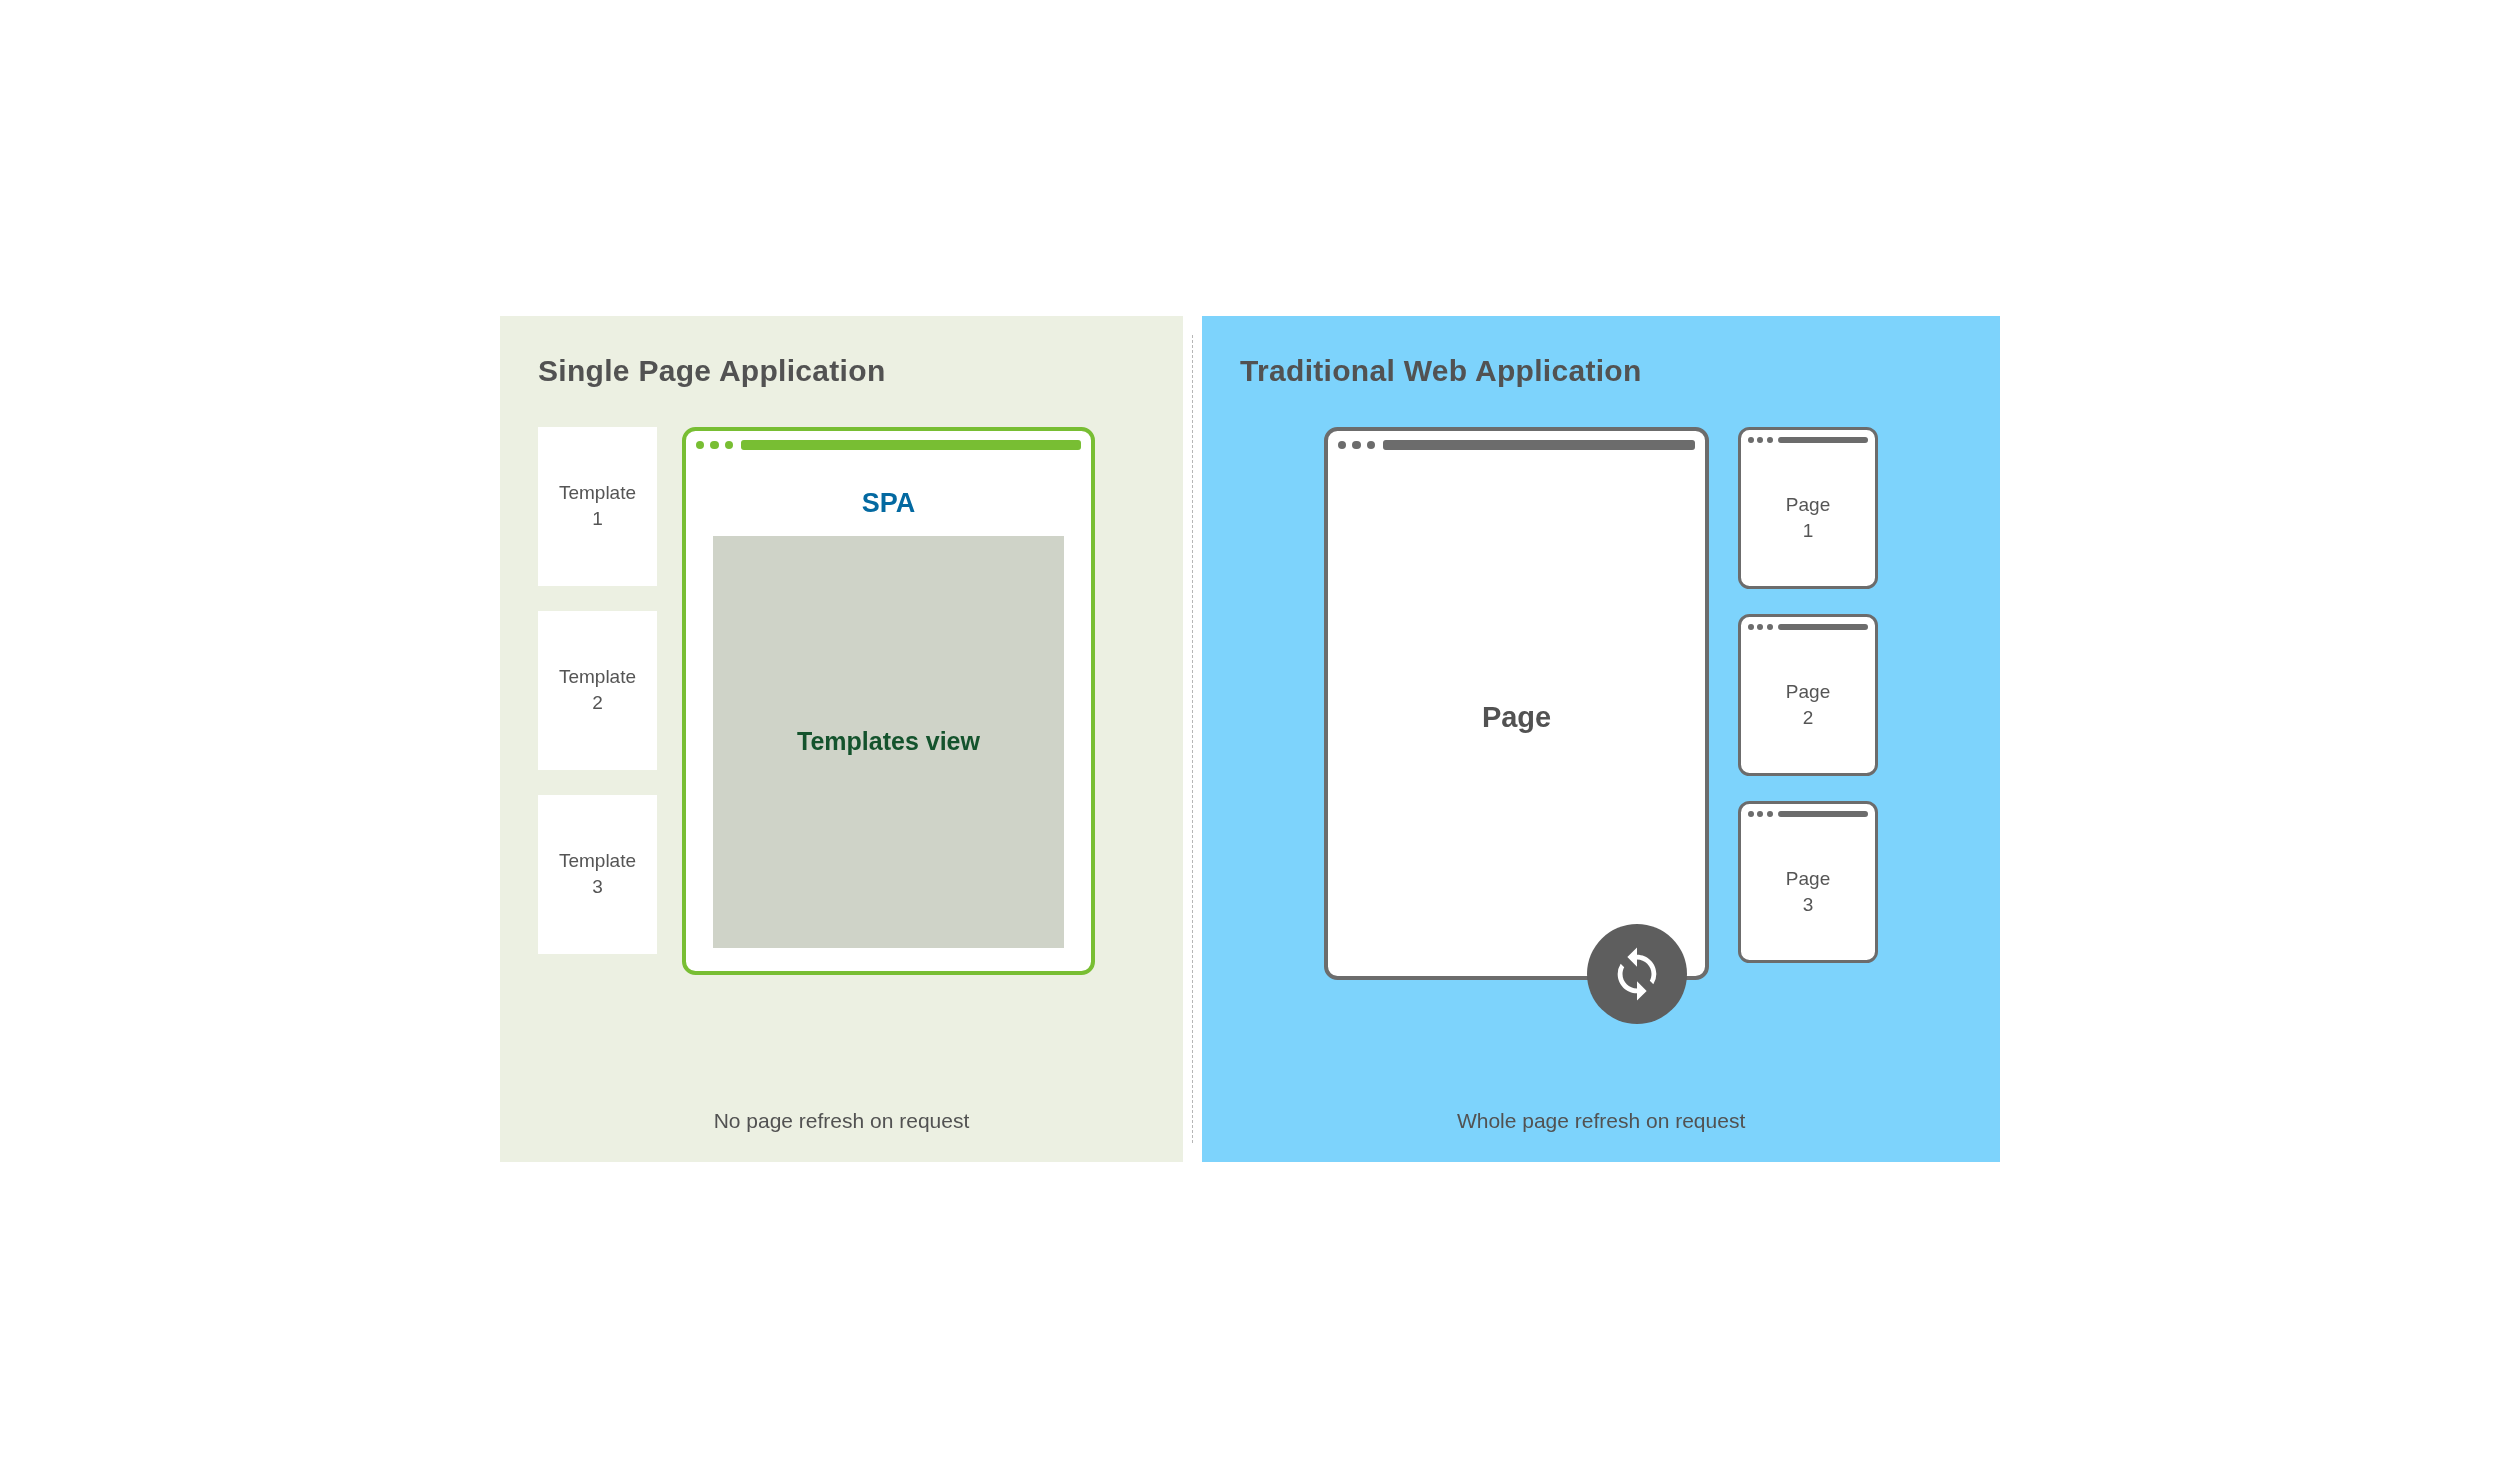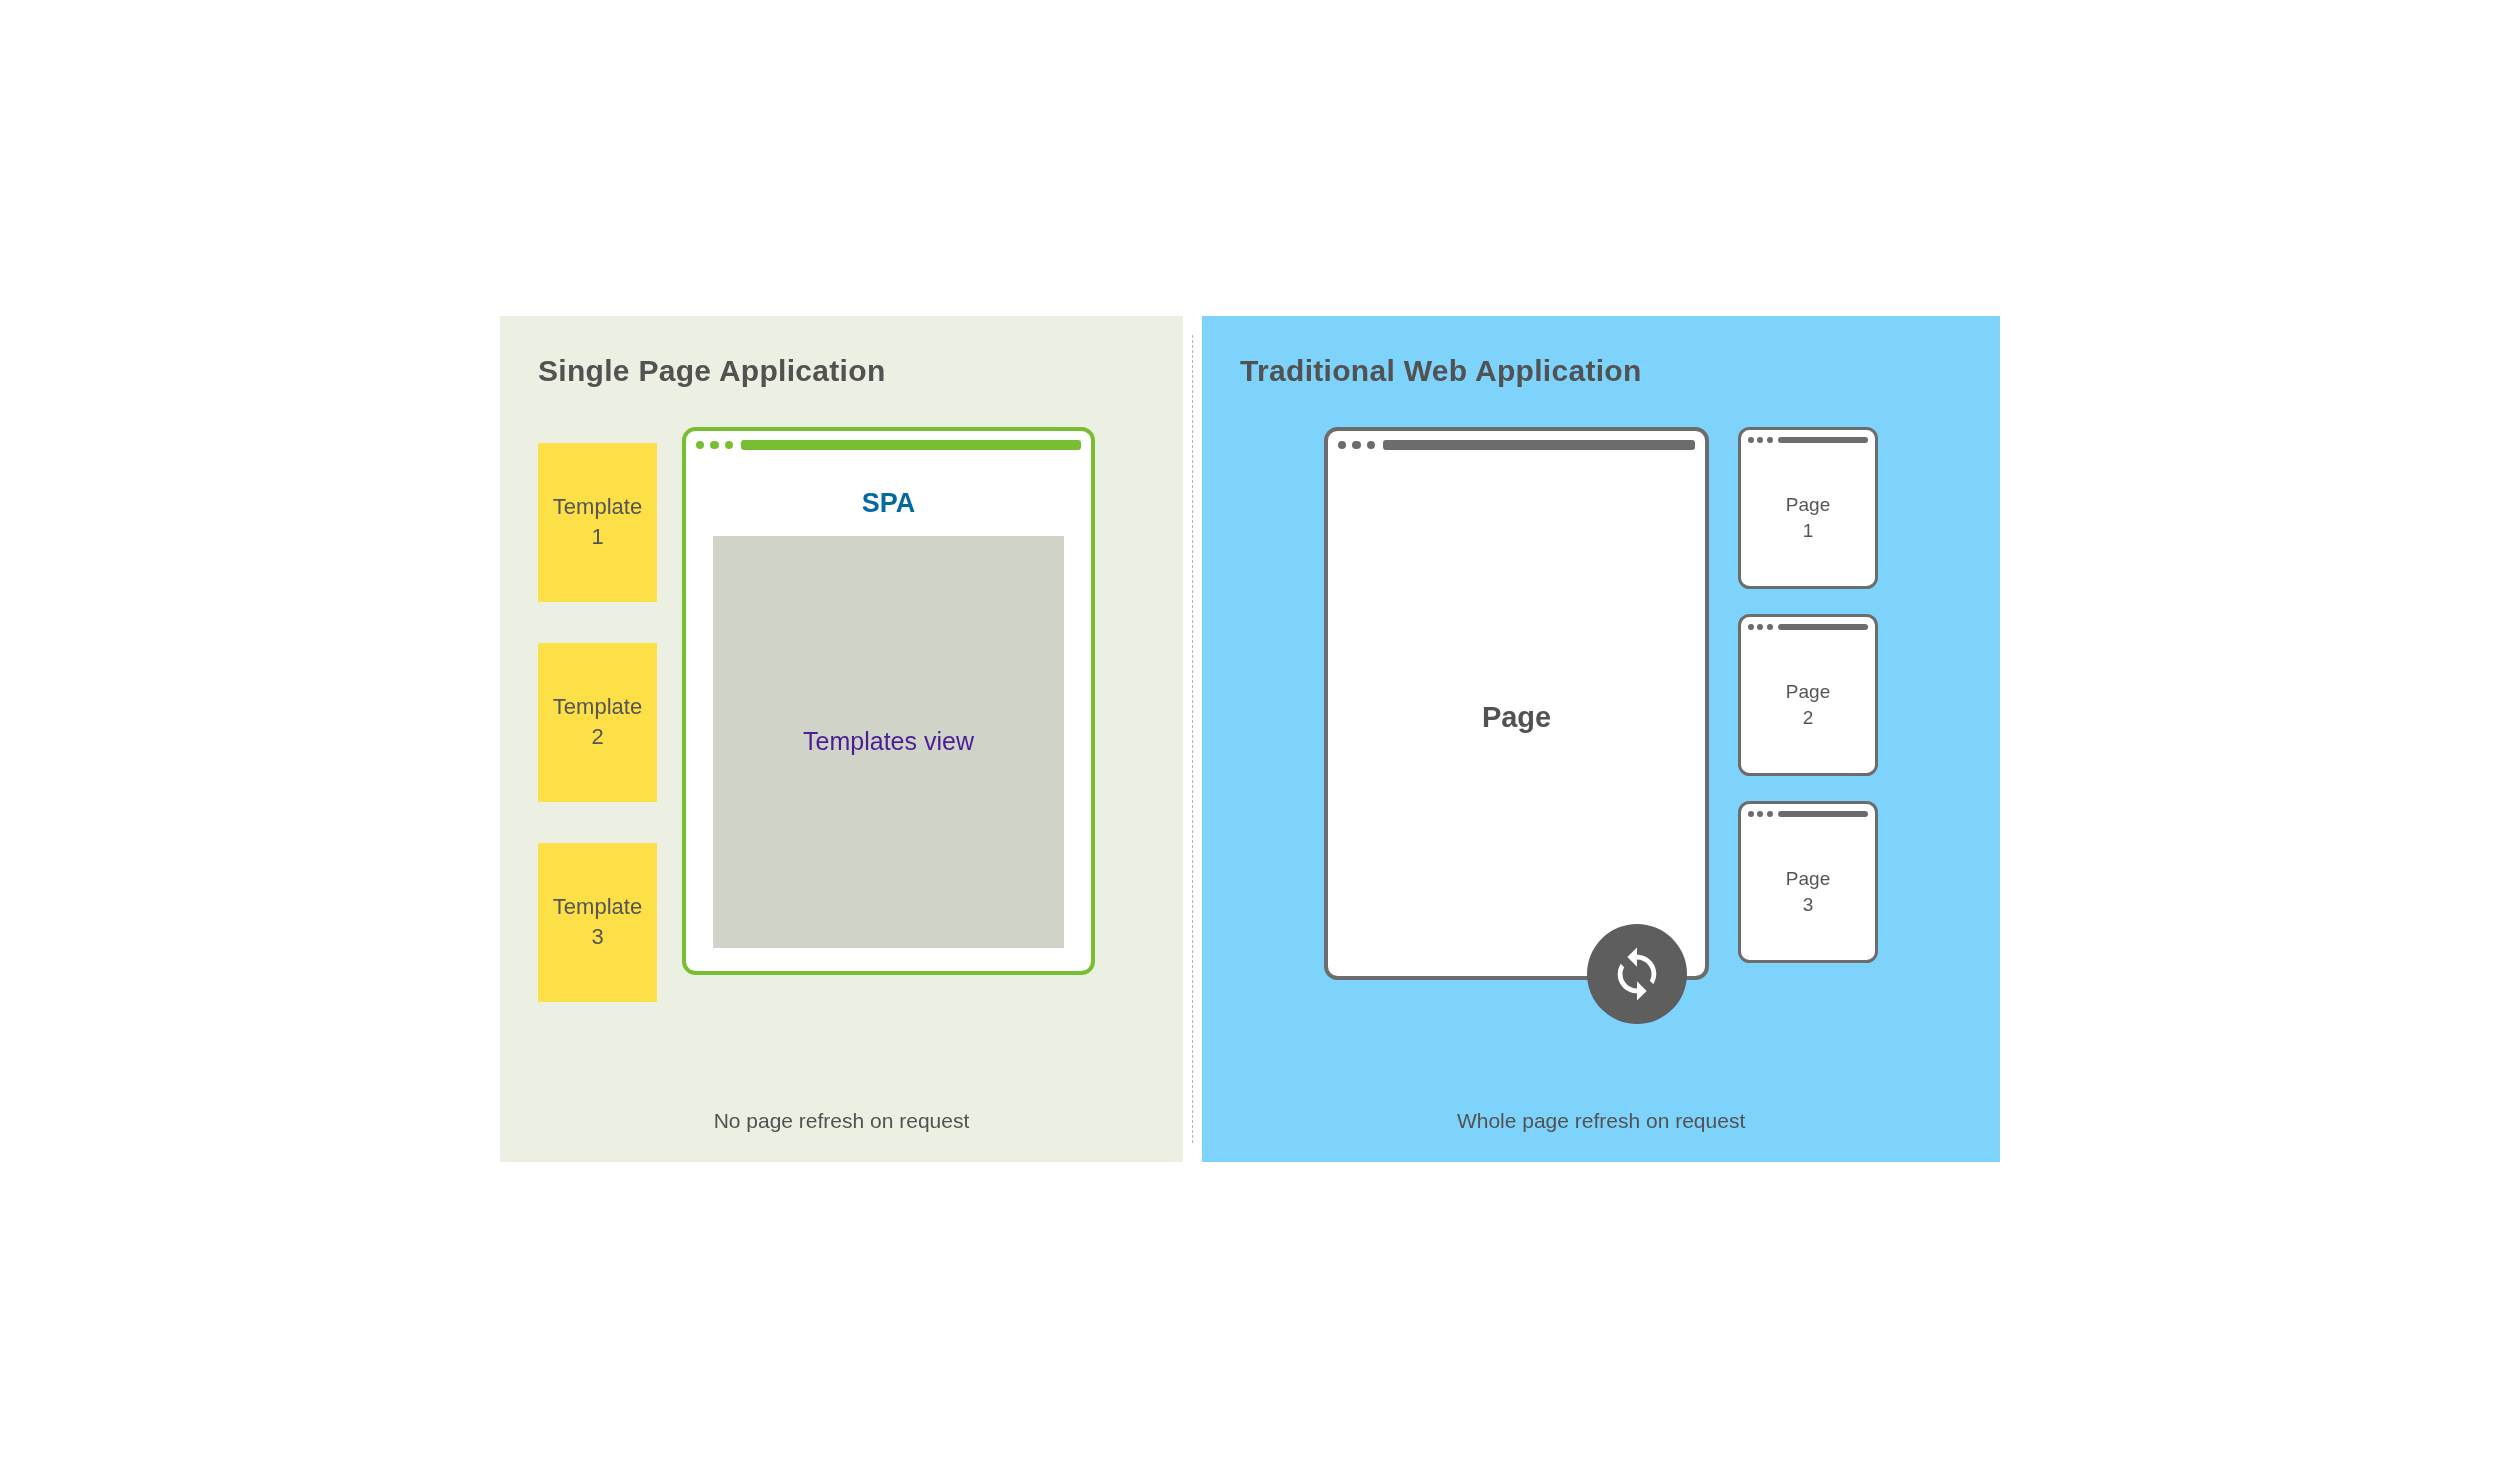--- a/index.html
+++ b/index.html
@@ -55,29 +55,28 @@
   }
   .side-stack {
     display: flex;
     flex-direction: column;
     gap: 25px;
   }
   
   .tile {
     width: 119px;
     height: 159px;
-    background: #fde047;
+    background: #ffffff;
     display: flex;
     align-items: center;
     justify-content: center;
     text-align: center;
     color: #555;
-    font-size: 22px;
+    font-size: 19px;
     line-height: 1.35;
-    margin-top: 16px;
   }
   
   .browser {
     border-radius: 13.5px;
     background: #ffffff;
     display: flex;
     flex-direction: column;
     overflow: hidden;
   }
   .browser.green {
@@ -137,23 +136,23 @@
     color:#0369a1;
     margin: 9.6px 0 17.3px 0;
   }
   .view-box {
     flex:1;
     width: 100%;
     background:#cfd3c8;
     display:flex;
     align-items:center;
     justify-content:center;
-    color:#4c1d95;
+    color:#14532d;
     font-size:25px;
-    font-weight:400;
+    font-weight:700;
   }
   .center-label {
     flex:1;
     display:flex;
     align-items:center;
     justify-content:center;
     font-size:29px;
     font-weight:600;
     color:#525252;
   }

